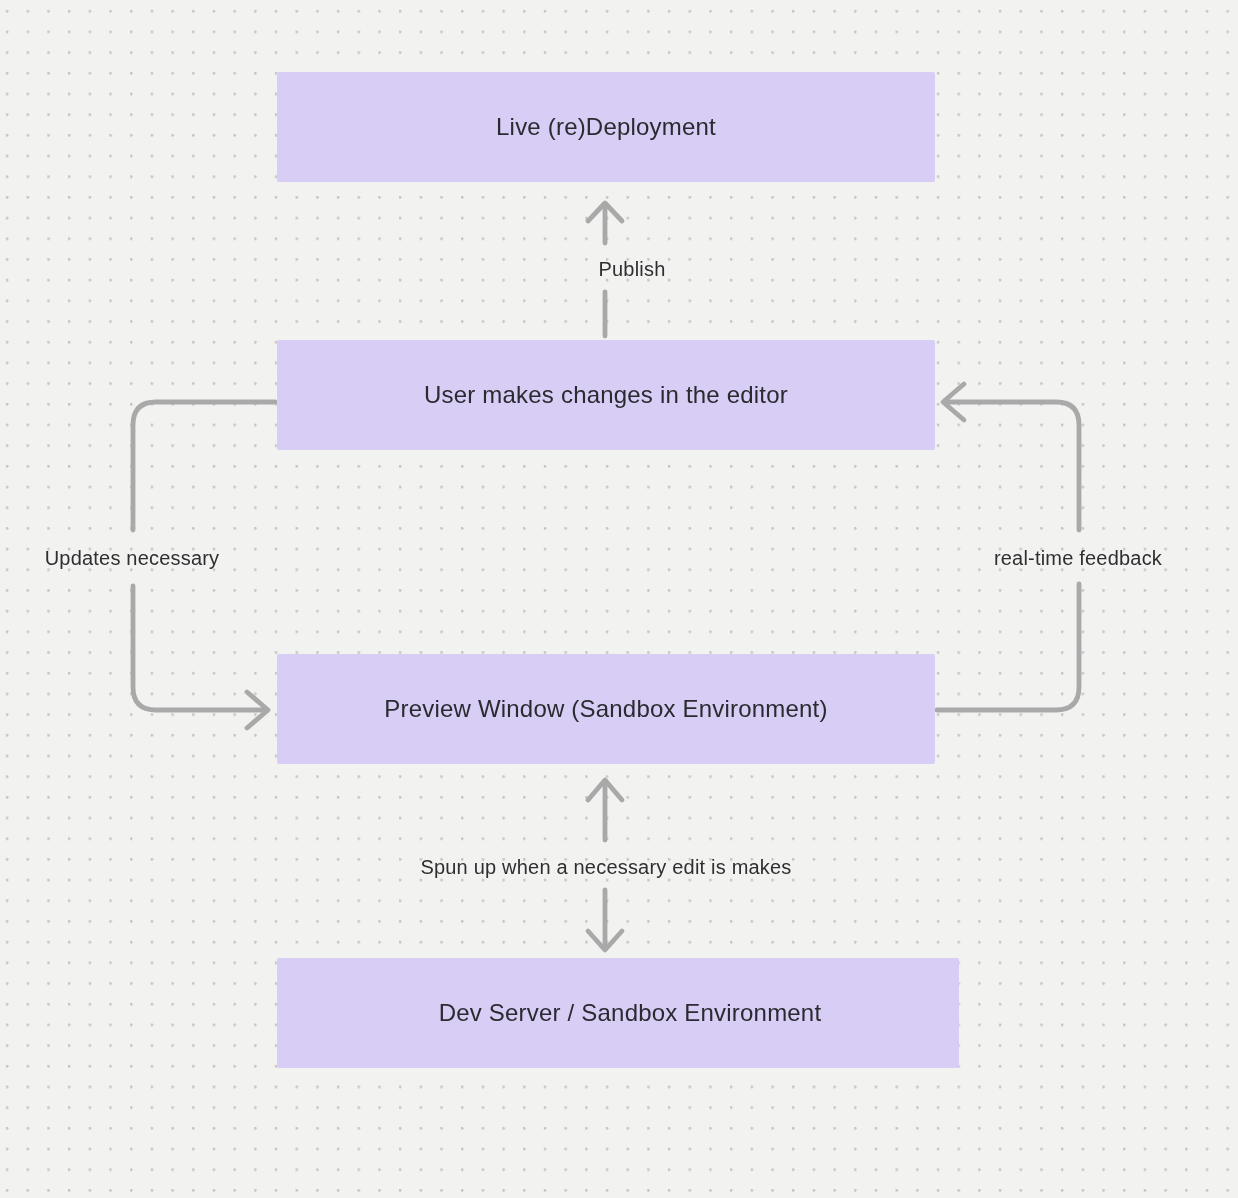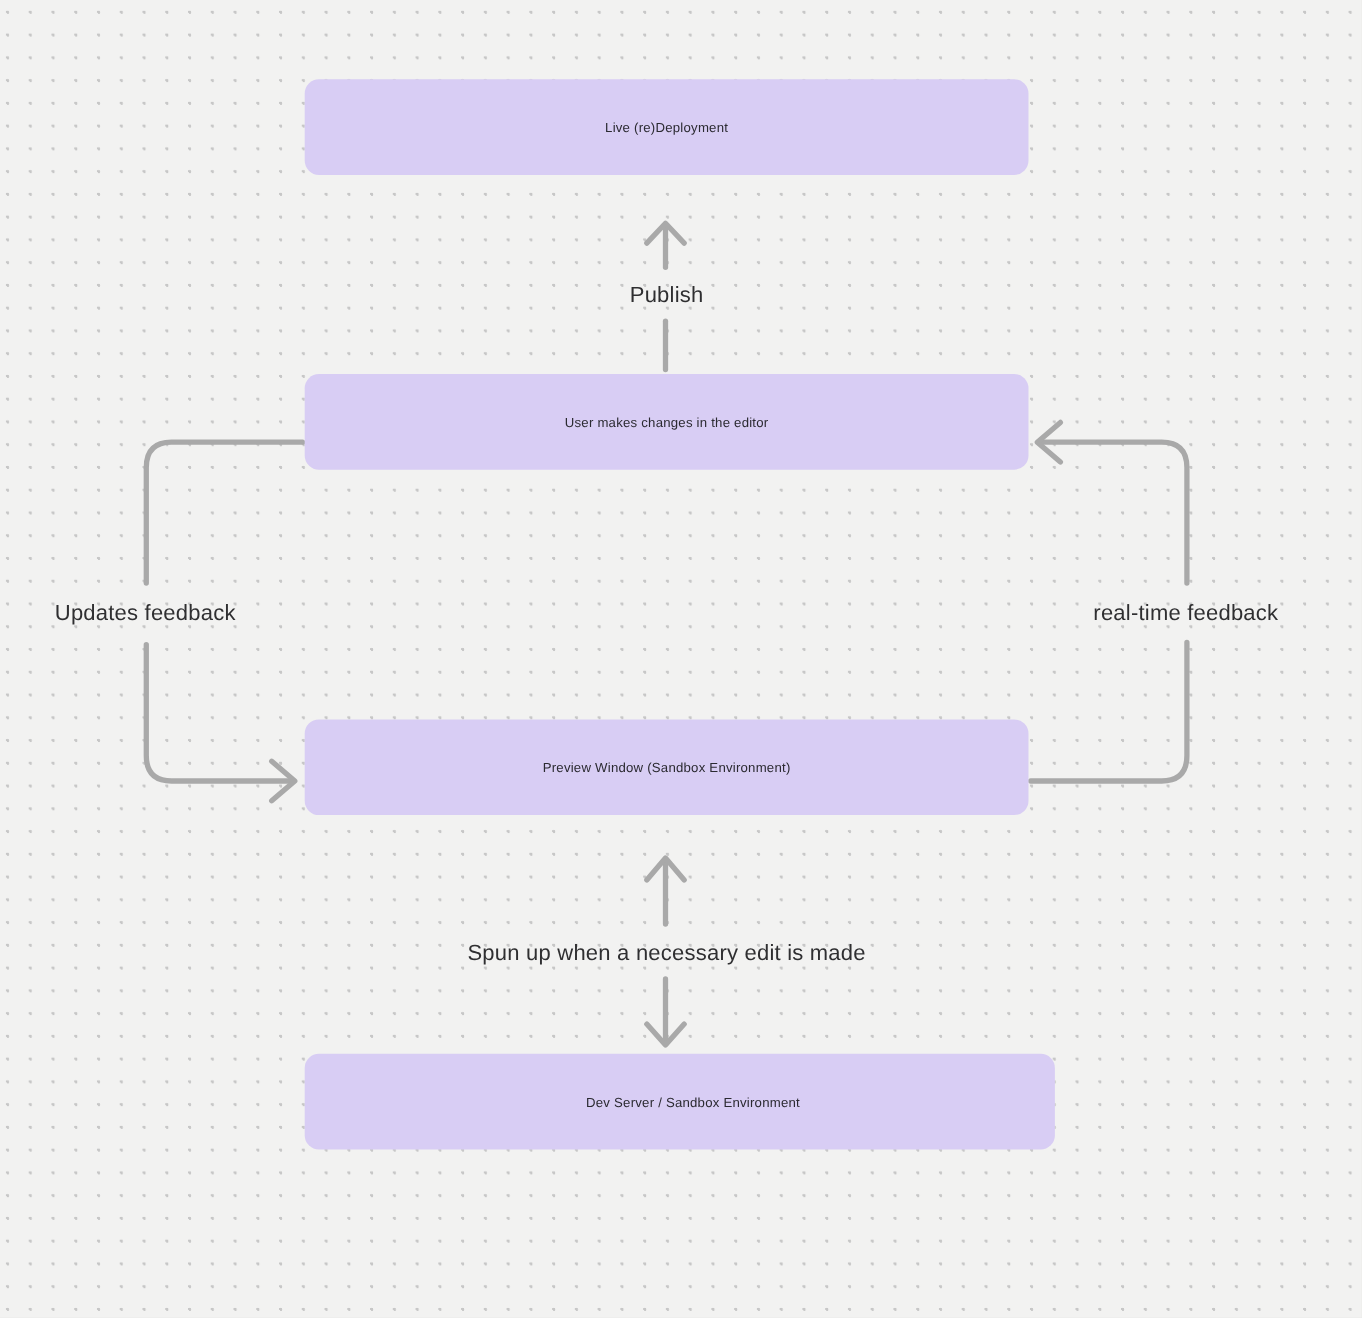--- a/index.html
+++ b/index.html
@@ -27,43 +27,43 @@
     fill: none;
     stroke: #a9a9a9;
     stroke-width: 4.8;
     stroke-linecap: round;
     stroke-linejoin: round;
   }
   .node {
     position: absolute;
     left: 277px;
     width: 658px;
-    height: 87px;
+    height: 110px;
     background: #d8cdf4;
-    border-radius: 13px;
+    border-radius: 2px;
     display: flex;
     align-items: center;
     justify-content: center;
-    font-size: 12px;
+    font-size: 24px;
     letter-spacing: 0.2px;
     color: #2b2a31;
   }
   #node-live-redeployment { top: 72px; }
   #node-user-editor       { top: 340px; align-items: center; }
   #node-preview-window    { top: 638px; margin-top: 16px; }
   #node-dev-server        { top: 958px; padding-left: 24px; }
   .edge-label {
     position: absolute;
     transform: translate(-50%, -50%);
     white-space: nowrap;
     font-size: 20px;
     letter-spacing: 0.2px;
     color: #2f2f31;
   }
-  #label-publish   { left: 606px;  top: 269px; }
+  #label-publish   { left: 632px;  top: 269px; }
   #label-updates   { left: 132px;  top: 558px; }
   #label-feedback  { left: 1078px; top: 558px; text-align: right; }
   #label-spun-up   { left: 606px;  top: 867px; }
 </style>
 </head>
 <body>
 
 <div class="canvas">
 
   <svg class="edges" width="1238" height="1198" viewBox="0 0 1238 1198">
@@ -105,19 +105,19 @@
   <div class="node" id="node-preview-window">
     <span>Preview Window (Sandbox Environment)</span>
   </div>
 
   <div class="node" id="node-dev-server">
     <span>Dev Server / Sandbox Environment</span>
   </div>
 
   <div class="edge-label" id="label-publish">Publish</div>
 
-  <div class="edge-label" id="label-updates">Updates feedback</div>
+  <div class="edge-label" id="label-updates">Updates necessary</div>
 
   <div class="edge-label" id="label-feedback">real-time feedback</div>
 
-  <div class="edge-label" id="label-spun-up">Spun up when a necessary edit is made</div>
+  <div class="edge-label" id="label-spun-up">Spun up when a necessary edit is makes</div>
 
 </div>
 
 </body></html>

